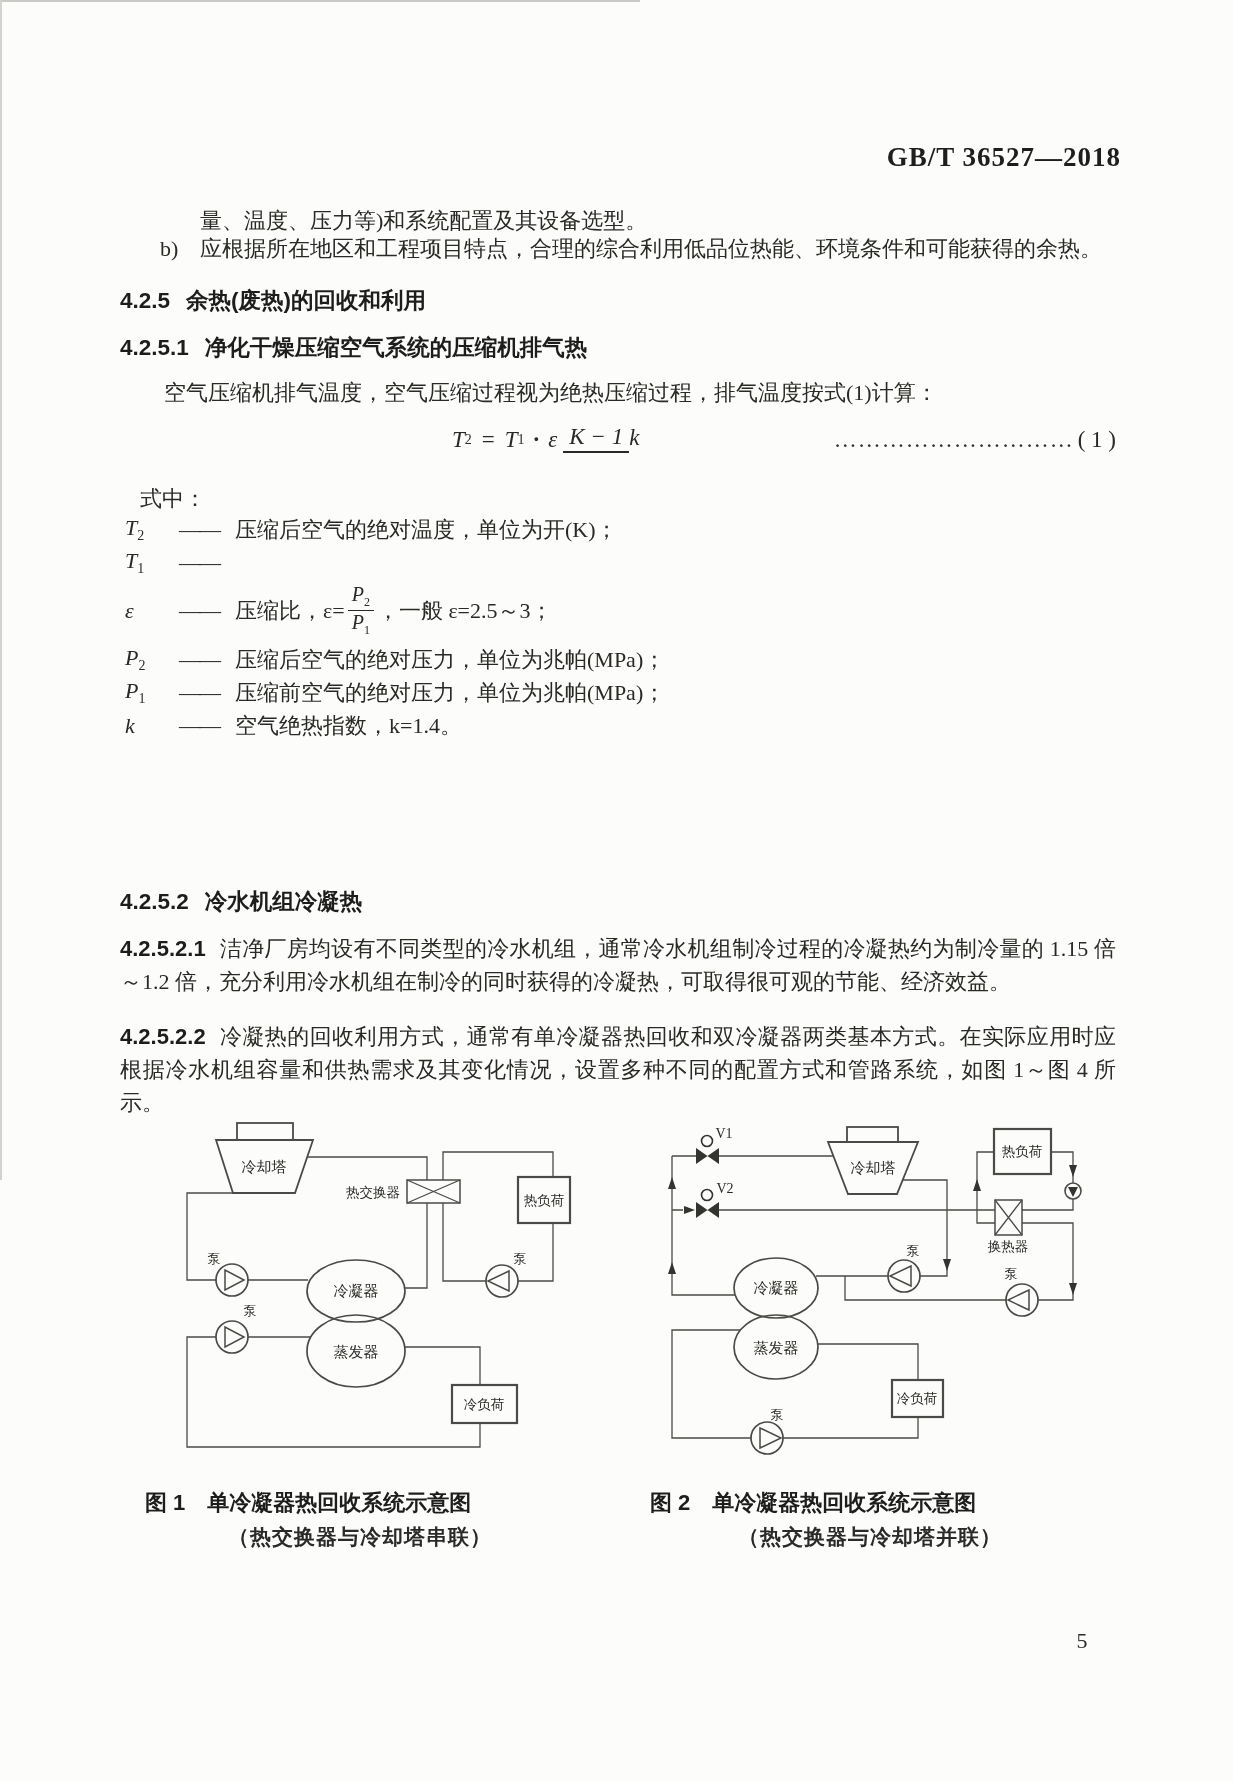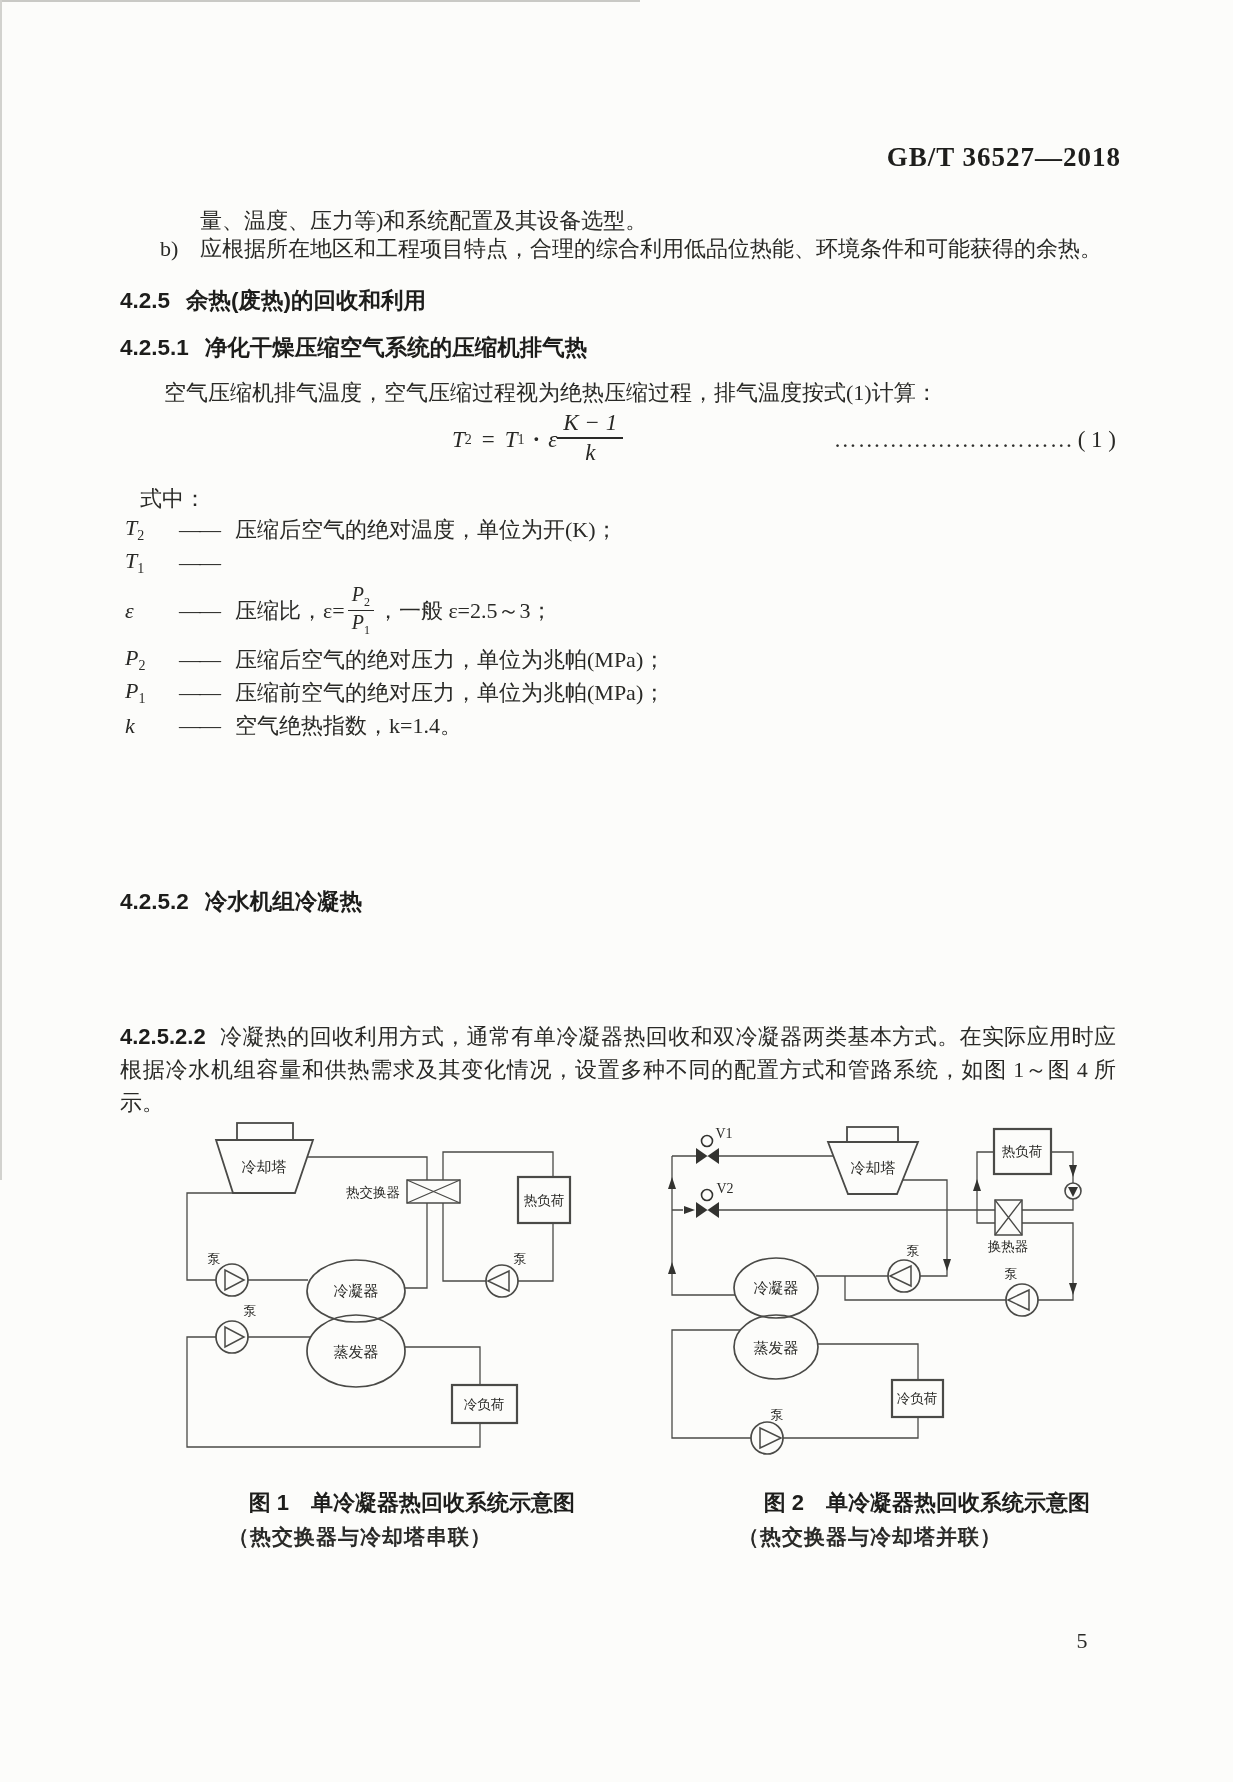--- a/index.html
+++ b/index.html
@@ -23,35 +23,35 @@
   .hnum{margin-right:16px;}
   .pnum{font-family:"Liberation Sans","DejaVu Sans",sans-serif;font-weight:bold;margin-right:14px;color:#1d1d1b;}
   .indent2{text-indent:44px;}
   
   .formula{position:absolute;left:120px;top:408px;width:996px;height:64px;display:flex;align-items:center;font-size:23px;}
   .eqgroup{margin-left:332px;display:inline-flex;align-items:center;}
   .ivar{font-style:italic;}
   sub{font-size:14px;}
   .eqop{margin:0 10px;}
   .cdot{margin:0 8px;font-weight:bold;}
-  .frac{display:inline-flex;flex-direction:column;text-align:center;transform:translateY(-2px);}
+  .frac{display:inline-flex;flex-direction:row;text-align:center;margin-left:6px;transform:translateY(-2px);}
   .frac .fnum{padding:0 6px 1px 6px;border-bottom:2px solid #2a2a28;}
   .frac .fden{padding-top:1px;}
   .leader{margin-left:auto;letter-spacing:1px;color:#2f2f2c;}
   .eqtag{margin-left:4px;}
   
   .defrow{position:absolute;left:125px;width:990px;font-size:22px;display:flex;align-items:center;}
   .dsym{width:54px;flex:none;}
   .ddash{width:56px;flex:none;letter-spacing:-2px;}
   .sfrac{display:inline-flex;flex-direction:column;text-align:center;font-size:20px;margin:0 3px;transform:translateY(-1px);}
   .sfrac .fnum{padding:0 4px 0 4px;border-bottom:1.6px solid #2a2a28;}
   .sfrac sub{font-size:12px;}
   .dtext{display:inline-flex;align-items:center;}
   .fig{position:absolute;}
-  .cap{position:absolute;font-family:"Liberation Sans","DejaVu Sans",sans-serif;font-weight:bold;font-size:22px;color:#1d1d1b;text-align:right;}
+  .cap{position:absolute;font-family:"Liberation Sans","DejaVu Sans",sans-serif;font-weight:bold;font-size:22px;color:#1d1d1b;text-align:left;}
   .subcap{position:absolute;font-size:21px;font-weight:bold;text-align:center;letter-spacing:1px;color:#2a2a28;}
   .pgnum{position:absolute;top:1628px;left:1062px;width:40px;text-align:center;font-size:22px;}
   svg text{font-family:"Liberation Serif","DejaVu Serif",serif;fill:#292926;}
   svg .lt{font-size:15px;}
   svg .lb2{font-size:13.5px;}
   svg .lp{font-size:13px;}
   svg .lv{font-size:14px;font-family:"Liberation Serif",serif;}
 </style>
 </head>
 <body>
@@ -139,20 +139,23 @@
     <span class="dsym ivar">k</span>
     <span class="ddash">——</span>
     <span>空气绝热指数，k=1.4。</span>
   </div>
 
 
   <div class="h" style="top:886px">
     <span class="hnum">4.2.5.2</span><span>冷水机组冷凝热</span>
   </div>
 
+  <div class="bodyblock" style="top:932px">
+    <span class="pnum">4.2.5.2.1</span><span>洁净厂房均设有不同类型的冷水机组，通常冷水机组制冷过程的冷凝热约为制冷量的 1.15 倍～1.2 倍，充分利用冷水机组在制冷的同时获得的冷凝热，可取得很可观的节能、经济效益。</span>
+  </div>
 
   <div class="bodyblock" style="top:1020px">
     <span class="pnum">4.2.5.2.2</span><span>冷凝热的回收利用方式，通常有单冷凝器热回收和双冷凝器两类基本方式。在实际应用时应根据冷水机组容量和供热需求及其变化情况，设置多种不同的配置方式和管路系统，如图 1～图 4 所示。</span>
   </div>
 
   <svg class="fig" style="left:145px;top:1113px" width="430" height="350" viewBox="0 0 430 350">
     <g stroke="#4a4a47" stroke-width="1.3" fill="none">
 
       <rect x="92" y="10" width="56" height="17" stroke-width="1.8"></rect>
       <polygon points="71,27 168,27 150,80 88,80" stroke-width="1.8"></polygon>

